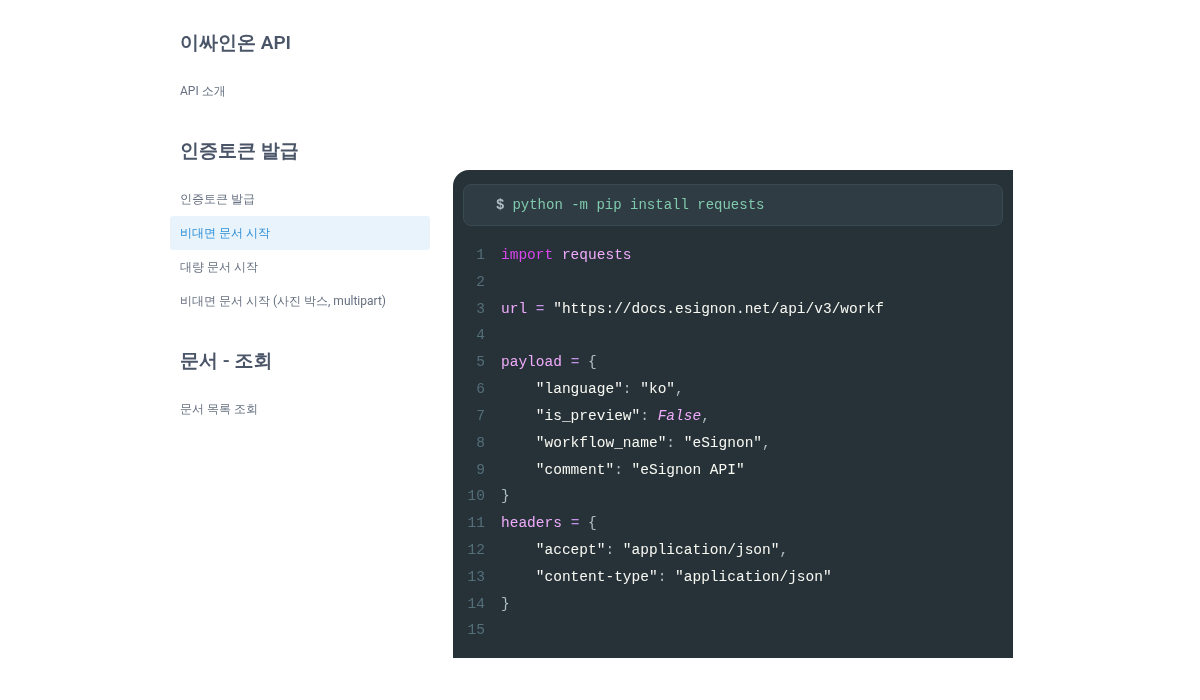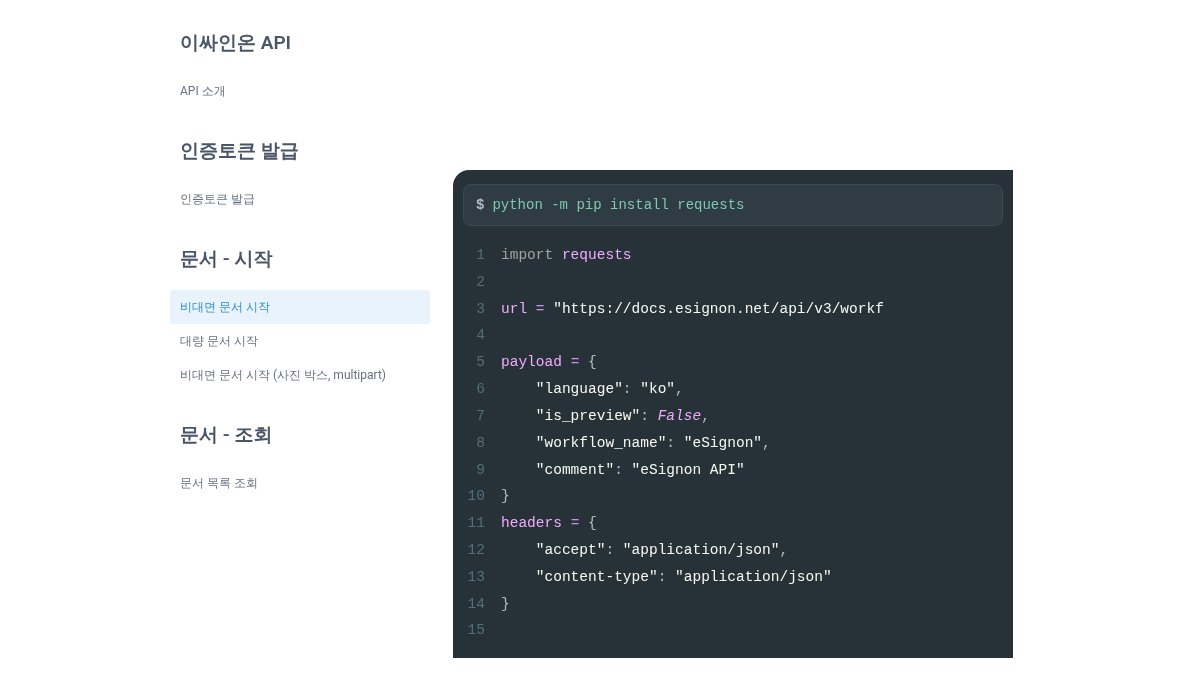--- a/index.html
+++ b/index.html
@@ -44,21 +44,21 @@
     position: absolute;
     left: 453px;
     top: 170px;
     width: 560px;
     background: #263238;
     border-radius: 16px 0 0 0;
     overflow: hidden;
     font-family: "SFMono-Regular", Consolas, "Liberation Mono", Menlo, monospace;
   }
   .cmd-line {
-    padding: 12px 12px;
+    padding: 12px 32px;
     background: #303c44;
     border-radius: 8px;
     margin: 14px 10px 10px 10px;
     border: 1px solid #3a4a52;
     font-size: 14px;
   }
   .dollar { color: #b0bec5; margin-right: 8px; font-weight: 600; }
   .cmd-green { color: #7fc9ad; }
   .code-body {
     padding: 6px 0 14px 0;
@@ -68,39 +68,38 @@
   .code-row { display: flex; }
   .lineno {
     width: 48px;
     text-align: right;
     padding-right: 16px;
     color: #546e7a;
     user-select: none;
     flex-shrink: 0;
   }
   .code-text { white-space: pre; color: #b0bec5; overflow: hidden; }
-  .kw-import { color: #a3a3a3; margin-top: 12px; }
+  .kw-import { color: #d946ef; margin-top: 12px; }
   .kw-ident { color: #b0bec5; }
   .var { color: #f0abfc; }
   .op { color: #c792ea; }
   .strw { color: #f8f8f2; font-weight: 500; }
   .bool { color: #f0abfc; font-style: italic; }
   .brace { color: #b0bec5; }
   .punct { color: #b0bec5; }
   .keyw { color: #f8f8f2; font-weight: 500; }
 </style>
 </head>
 <body>
 
 <div class="sidebar" id="sidebar">
     <div class="nav-section-title">이싸인온 API</div>
     <div class="nav-item">API 소개</div>
     <div class="nav-section-title">인증토큰 발급</div>
     <div class="nav-item">인증토큰 발급</div>
-    <div class="nav-section-title">문서 - 시작</div>
     <div class="nav-item active">비대면 문서 시작</div>
     <div class="nav-item">대량 문서 시작</div>
     <div class="nav-item">비대면 문서 시작 (사진 박스, multipart)</div>
     <div class="nav-section-title">문서 - 조회</div>
     <div class="nav-item">문서 목록 조회</div>
   </div>
 
 <div class="code-panel">
   <div class="cmd-line">
     <span class="dollar">$</span><span class="cmd-green">python -m pip install requests</span>

